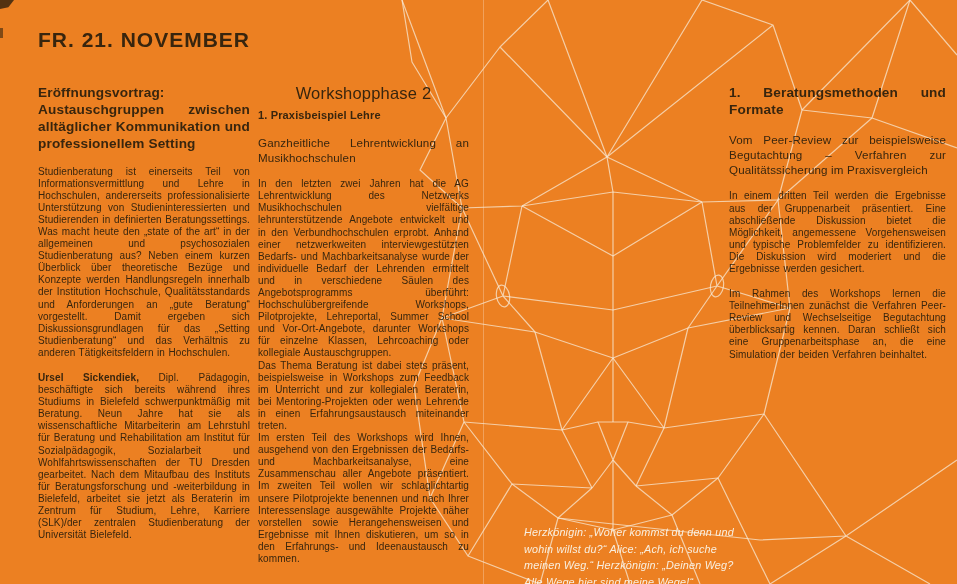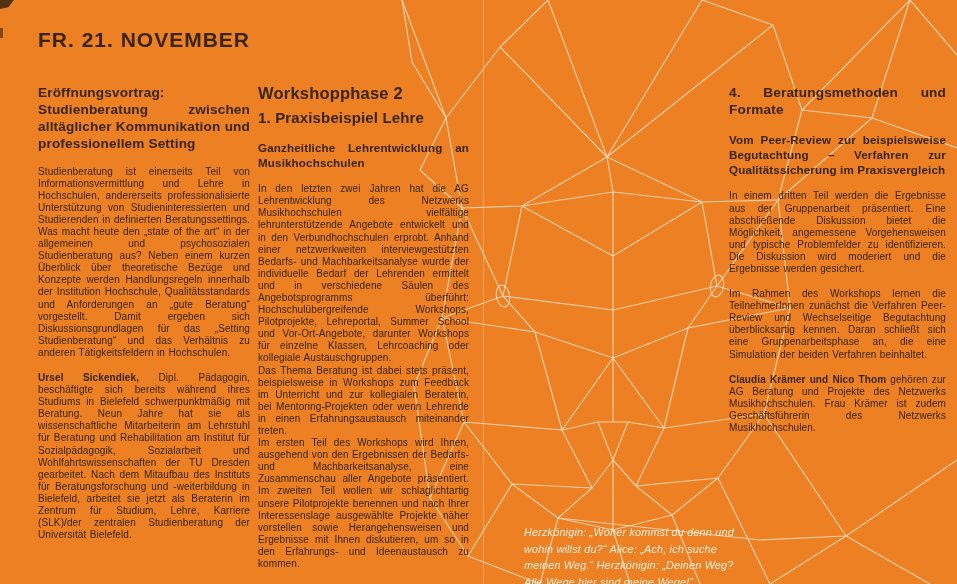--- a/index.html
+++ b/index.html
@@ -22,24 +22,24 @@
     color:var(--ink);
   }
   .col{position:absolute;top:84px;}
   .col1{left:38px;width:212px;}
   .col2{left:258px;width:211px;}
   .col3{left:729px;width:217px;}
   .h-block{
     margin:0;font-size:13.6px;font-weight:700;line-height:1.26;
     text-align:justify;letter-spacing:.15px;
   }
-  .h-main{margin:0;font-size:16.5px;font-weight:700;letter-spacing:.2px;}
-  .h-sub1{margin:6px 0 0 0;font-size:15px;font-weight:700;letter-spacing:.15px;}
+  .h-main{margin:0;font-size:16.5px;font-weight:400;letter-spacing:.2px;text-align:center;}
+  .h-sub1{margin:6px 0 0 0;font-size:11px;font-weight:700;letter-spacing:.15px;}
   .h-sub2{
-    margin:14px 0 0 0;font-size:11.6px;font-weight:700;line-height:1.3;
+    margin:14px 0 0 0;font-size:11.6px;font-weight:400;line-height:1.3;
     text-align:justify;letter-spacing:.15px;
   }
   .body{
     margin:13px 0 0 0;font-size:10px;line-height:1.21;
     text-align:justify;letter-spacing:.1px;word-spacing:.5px;
   }
   .body.tight{margin-top:0;}
   .quote{
     position:absolute;left:524px;top:524px;width:340px;z-index:2;
     font-size:10.8px;font-style:italic;line-height:1.55;
@@ -110,41 +110,40 @@
   </svg>
 
   <div class="corner-mark"></div>
   <div class="edge-tick"></div>
 
   <div class="textlayer">
 
     <h1 class="title">FR. 21. NOVEMBER</h1>
 
     <section class="col col1">
-      <h2 class="h-block">Eröffnungsvortrag: Studienberatung zwischen alltäglicher Kommunikation und professionellem Setting</h2>
+      <h2 class="h-block">Eröffnungsvortrag: Austauschgruppen zwischen alltäglicher Kommunikation und professionellem Setting</h2>
       <p class="body">Studienberatung ist einerseits Teil von Informationsvermittlung und Lehre in Hochschulen, andererseits professionalisierte Unterstützung von Studieninteressierten und Studierenden in definierten Beratungssettings. Was macht heute den „state of the art“ in der allgemeinen und psychosozialen Studienberatung aus? Neben einem kurzen Überblick über theoretische Bezüge und Konzepte werden Handlungsregeln innerhalb der Institution Hochschule, Qualitätsstandards und Anforderungen an „gute Beratung“ vorgestellt. Damit ergeben sich Diskussionsgrundlagen für das „Setting Studienberatung“ und das Verhältnis zu anderen Tätigkeitsfeldern in Hochschulen.</p>
       <p class="body"><span style="font-weight: 700;">Ursel Sickendiek,</span><span> Dipl. Pädagogin, beschäftigte sich bereits während ihres Studiums in Bielefeld schwerpunktmäßig mit Beratung. Neun Jahre hat sie als wissenschaftliche Mitarbeiterin am Lehrstuhl für Beratung und Rehabilitation am Institut für Sozialpädagogik, Sozialarbeit und Wohlfahrtswissenschaften der TU Dresden gearbeitet. Nach dem Mitaufbau des Instituts für Beratungsforschung und -weiterbildung in Bielefeld, arbeitet sie jetzt als Beraterin im Zentrum für Studium, Lehre, Karriere (SLK)/der zentralen Studienberatung der Universität Bielefeld.</span></p>
     </section>
 
     <section class="col col2">
       <h2 class="h-main">Workshopphase 2</h2>
       <h3 class="h-sub1">1. Praxisbeispiel Lehre</h3>
       <h4 class="h-sub2">Ganzheitliche Lehrentwicklung an Musikhochschulen</h4>
       <p class="body">In den letzten zwei Jahren hat die AG Lehrentwicklung des Netzwerks Musikhochschulen vielfältige lehrunterstützende Angebote entwickelt und in den Verbundhochschulen erprobt. Anhand einer netzwerkweiten interviewgestützten Bedarfs- und Machbarkeitsanalyse wurde der individuelle Bedarf der Lehrenden ermittelt und in verschiedene Säulen des Angebotsprogramms überführt: Hochschulübergreifende Workshops, Pilotprojekte, Lehreportal, Summer School und Vor-Ort-Angebote, darunter Workshops für einzelne Klassen, Lehrcoaching oder kollegiale Austauschgruppen.</p>
       <p class="body tight">Das Thema Beratung ist dabei stets präsent, beispielsweise in Workshops zum Feedback im Unterricht und zur kollegialen Beraterin, bei Mentoring-Projekten oder wenn Lehrende in einen Erfahrungsaustausch miteinander treten.</p>
       <p class="body tight">Im ersten Teil des Workshops wird Ihnen, ausgehend von den Ergebnissen der Bedarfs- und Machbarkeitsanalyse, eine Zusammenschau aller Angebote präsentiert. Im zweiten Teil wollen wir schlaglichtartig unsere Pilotprojekte benennen und nach Ihrer Interessenslage ausgewählte Projekte näher vorstellen sowie Herangehensweisen und Ergebnisse mit Ihnen diskutieren, um so in den Erfahrungs- und Ideenaustausch zu kommen.</p>
 
     </section>
 
     <section class="col col3">
-      <h2 class="h-block">4. Beratungsmethoden und Formate</h2>
+      <h2 class="h-block">1. Beratungsmethoden und Formate</h2>
       <h4 class="h-sub2">Vom Peer-Review zur beispielsweise Begutachtung – Verfahren zur Qualitätssicherung im Praxisvergleich</h4>
       <p class="body">In einem dritten Teil werden die Ergebnisse aus der Gruppenarbeit präsentiert. Eine abschließende Diskussion bietet die Möglichkeit, angemessene Vorgehensweisen und typische Problemfelder zu identifizieren. Die Diskussion wird moderiert und die Ergebnisse werden gesichert.</p>
       <p class="body">Im Rahmen des Workshops lernen die TeilnehmerInnen zunächst die Verfahren Peer-Review und Wechselseitige Begutachtung überblicksartig kennen. Daran schließt sich eine Gruppenarbeitsphase an, die eine Simulation der beiden Verfahren beinhaltet.</p>
-      <p class="body"><span style="font-weight: 700;">Claudia Krämer und Nico Thom</span><span> gehören zur AG Beratung und Projekte des Netzwerks Musikhochschulen. Frau Krämer ist zudem Geschäftsführerin des Netzwerks Musikhochschulen.</span></p>
     </section>
 
     <div class="quote">Herzkönigin: „Woher kommst du denn und
 wohin willst du?“ Alice: „Ach, ich suche
 meinen Weg.“ Herzkönigin: „Deinen Weg?
 Alle Wege hier sind meine Wege!“</div>
 
   </div>
 </div>
 

